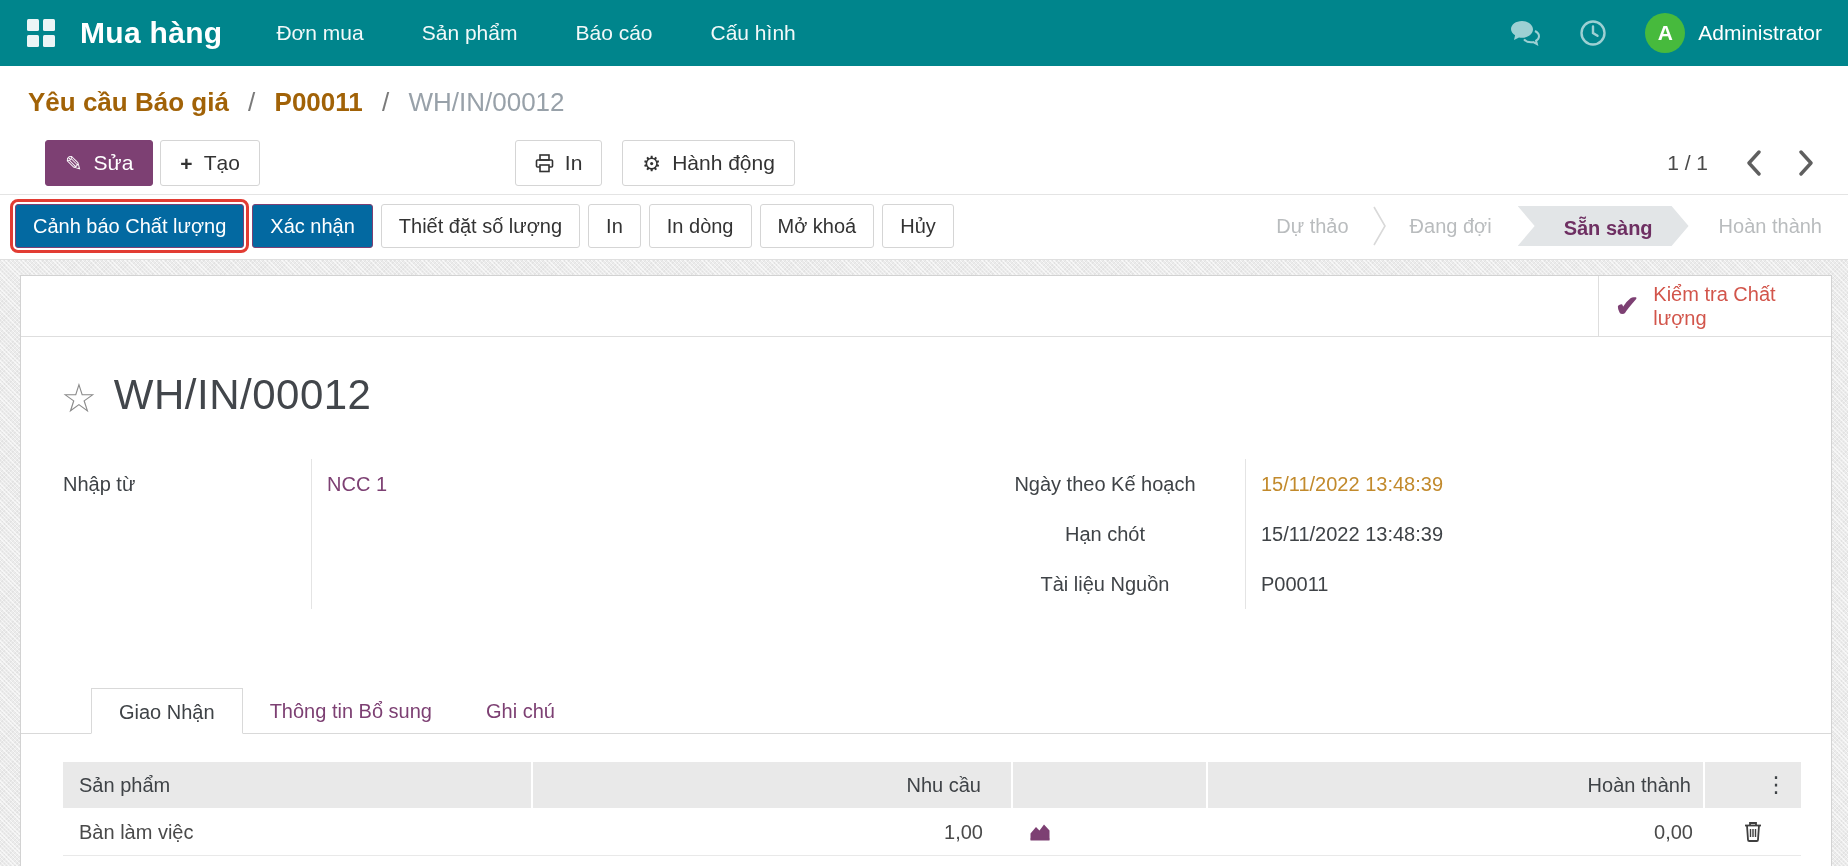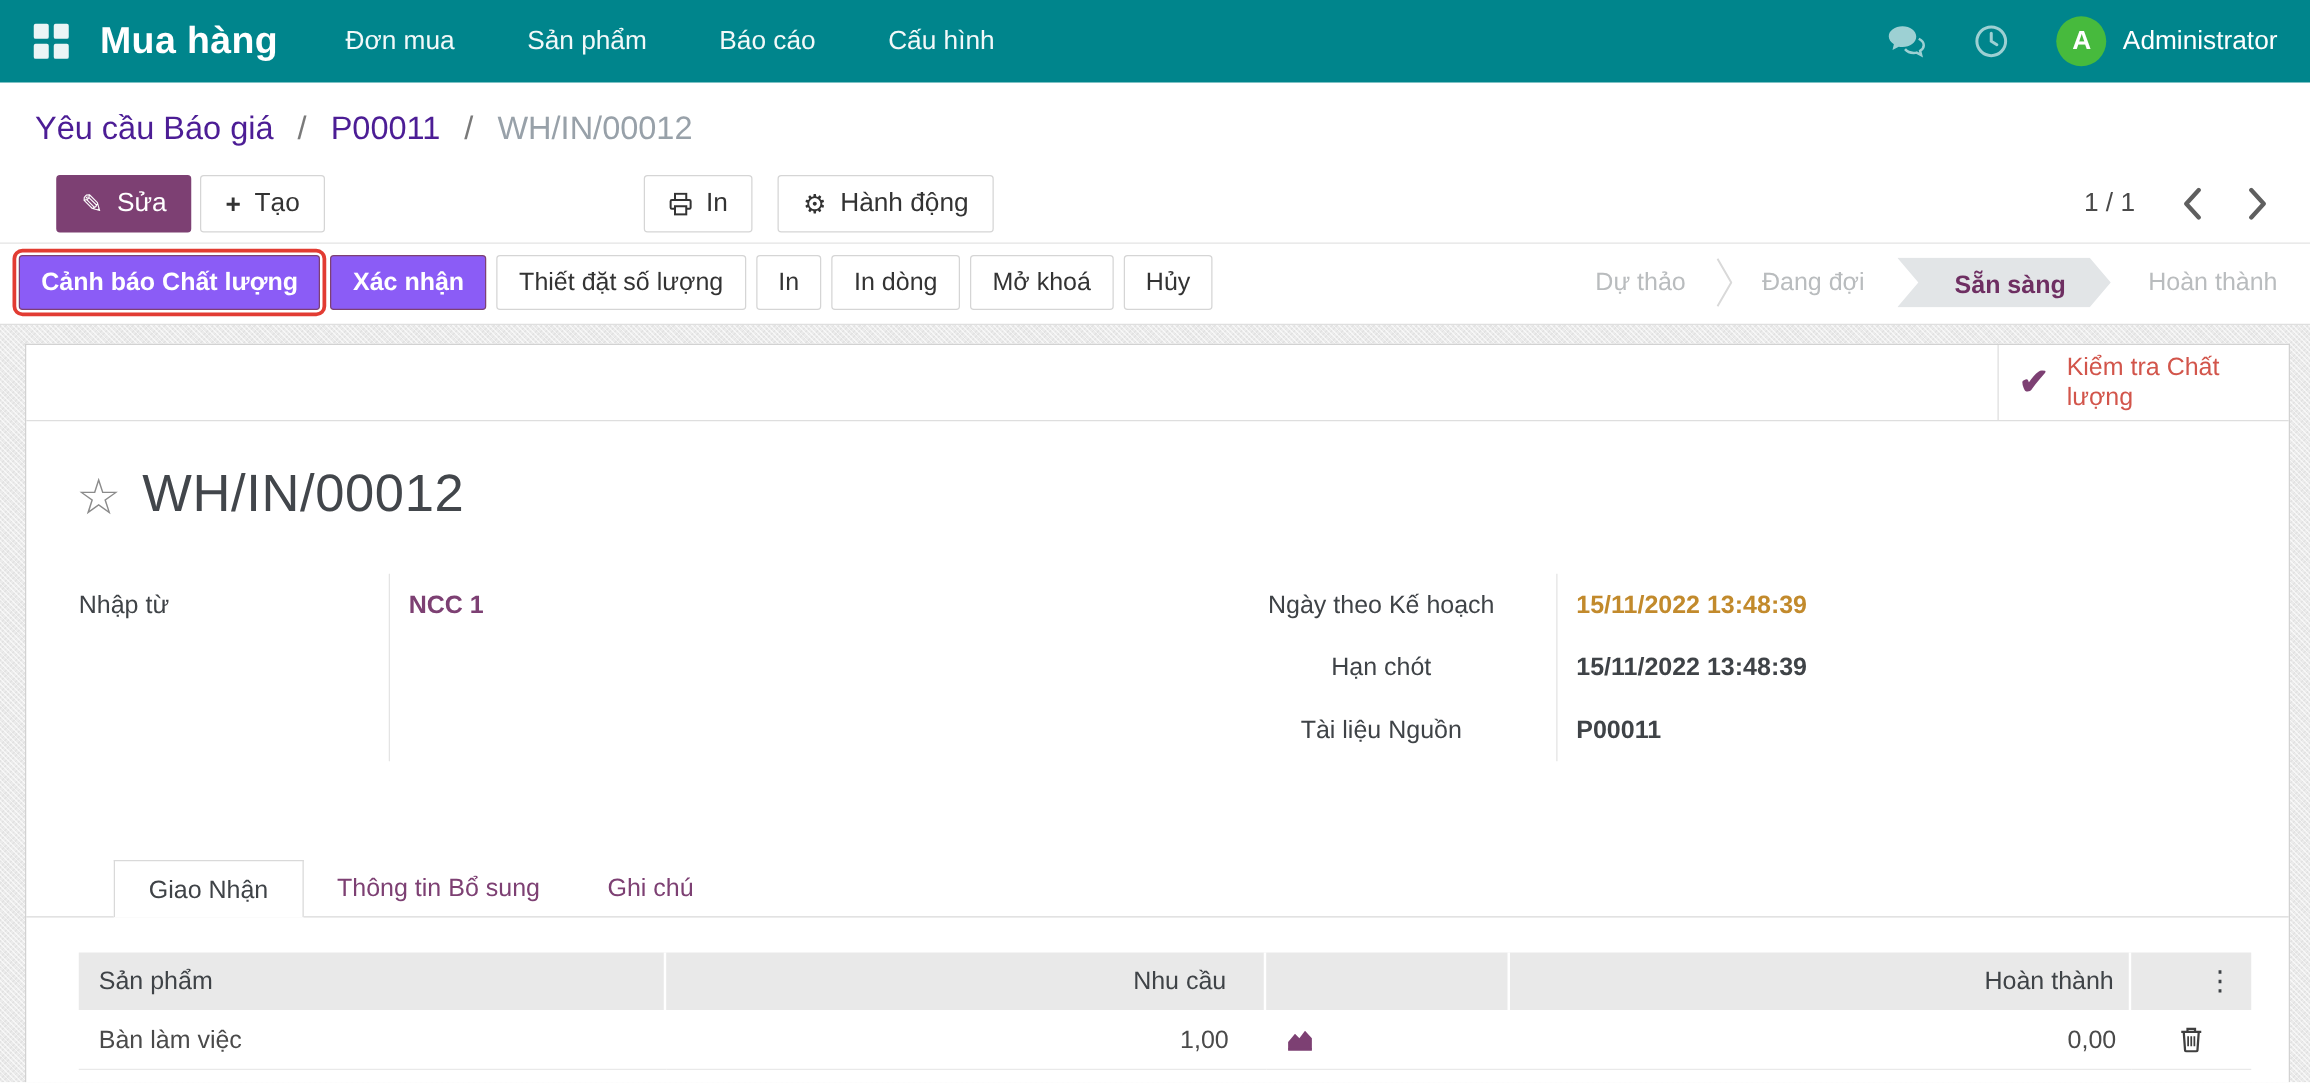--- a/index.html
+++ b/index.html
@@ -24,21 +24,21 @@
   .user-box { display:flex; align-items:center; gap:13px; }
   .avatar {
     width:40px; height:40px; border-radius:50%; background:#47BA3D;
     display:flex; align-items:center; justify-content:center;
     font-size:21px; font-weight:bold; color:#fff;
   }
   .user-name { font-size:21px; }
 
   
   .bc-row { padding:20px 0 12px 28px; font-size:26px; line-height:32px; }
-  .bc-link { color:#4c1d95; cursor:pointer; }
+  .bc-link { color:#a16207; cursor:pointer;font-weight:bold; }
   .bc-sep { color:#7a7a7a; margin:0 12px; }
   .bc-current { color:#98A1A9; }
 
   
   .actions-row { display:flex; align-items:center; padding:10px 34px 8px 45px; }
   .btn {
     font-size:21px; height:46px; display:inline-flex; align-items:center; gap:11px;
     padding:0 19px; border-radius:3px; border:1px solid transparent;
     background:#fff; color:#333; cursor:pointer; white-space:nowrap;
   }
@@ -52,21 +52,21 @@
 
   
   .status-row {
     border-top:1px solid #e4e4e4; border-bottom:1px solid #dfdfdf;
     display:flex; align-items:center; padding:9px 20px 11px 15px; gap:8px;
   }
   .sbtn {
     font-size:20px; height:44px; padding:0 17px; background:#fff;
     border:1px solid #d5d5d5; border-radius:3px; color:#333; cursor:pointer; white-space:nowrap;
   }
-  .sbtn.primary { background:#8b5cf6; border-color:#7D4073; color:#fff;font-weight:bold; }
+  .sbtn.primary { background:#0369a1; border-color:#7D4073; color:#fff; }
   .sbtn.flag { outline:3px solid #E23C33; outline-offset:2px; }
   .stages { margin-left:auto; display:flex; align-items:center; height:44px; font-size:20px; color:#b9bcbe; }
   .stage { padding:0 24px; cursor:pointer; white-space:nowrap; }
   .stage.last { padding-right:6px; padding-left:28px; }
   .stage.active {
     background:#E2E5E7; color:#6E2F62; font-weight:bold;
     height:40px; line-height:44px; padding:0 36px 0 46px; margin:0 2px;
     clip-path:polygon(0 0, calc(100% - 17px) 0, 100% 50%, calc(100% - 17px) 100%, 0 100%, 17px 50%);
   }
   .stage-sep { display:block; }
@@ -93,21 +93,21 @@
   .doc-title { font-size:42px; font-weight:500; color:#42464B; letter-spacing:.5px; }
 
   .fields { display:flex; margin:40px 42px 0 42px;gap:40px; }
   .fcol { display:flex; align-items:stretch; }
   .fcol-left { width:862px; }
   .fcol-right { flex:1; }
   .lbl-stack, .val-stack { display:flex; flex-direction:column; }
   .fcol-left .lbl-stack { width:248px; }
   .fcol-right .lbl-stack { width:280px;align-items:center; }
   .val-stack { border-left:1px solid #e4e4e4; padding-left:15px; flex:1; }
-  .frow { height:50px; line-height:50px; font-size:20px; white-space:nowrap;font-weight:bold; }
+  .frow { height:50px; line-height:50px; font-size:20px; white-space:nowrap; }
   .flabel { color:#3F4347; font-weight:500; }
   .fval { color:#3F4347; }
   .fval.link { color:#7D4073; cursor:pointer; }
   .fval.orange { color:#C28A2C; }
 
   .tabs { margin-top:46px; padding-left:70px; border-bottom:1px solid #d9d9d9; display:flex; }
   .tab {
     font-size:20px; height:46px; line-height:46px; padding:0 27px;
     color:#7D4073; cursor:pointer; margin-bottom:-1px; white-space:nowrap;margin-top:33px;
   }

